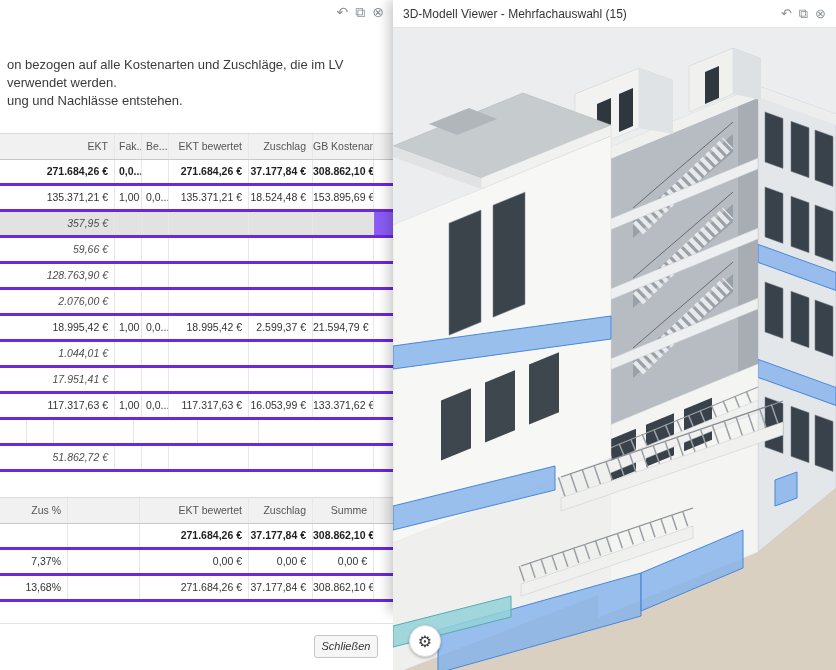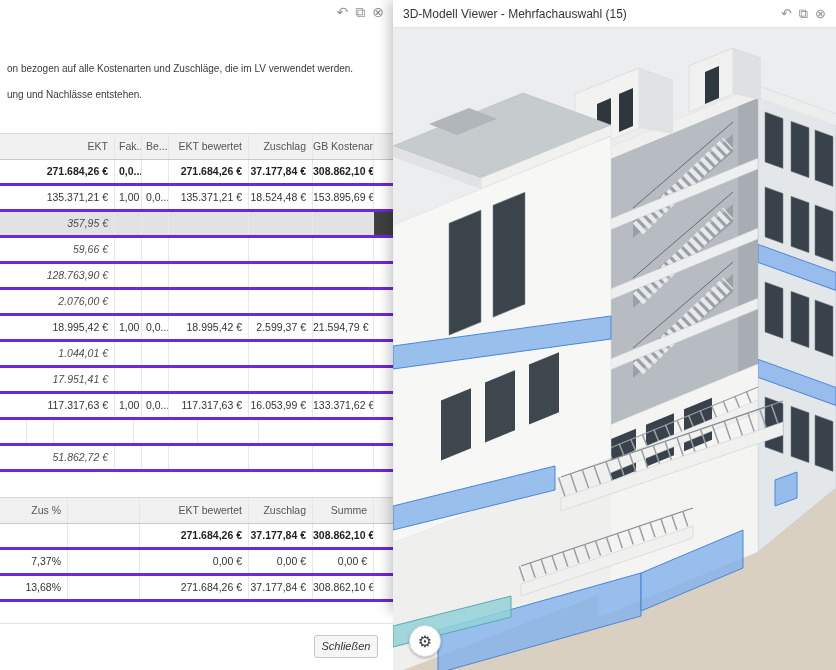--- a/index.html
+++ b/index.html
@@ -3,34 +3,34 @@
 <meta charset="utf-8">
 <style>
   html,body{margin:0;padding:0;}
   body{width:836px;height:670px;position:relative;overflow:hidden;background:#fff;
        font-family:"Liberation Sans",sans-serif;-webkit-font-smoothing:antialiased;}
   .abs{position:absolute;}
   
   .lp{left:0;top:0;width:393px;height:670px;background:#fff;}
   .win-icons{top:3px;right:9px;display:flex;gap:7px;color:#8b9197;font-size:14px;line-height:18px;}
   .win-icons span{cursor:default;}
-  .intro{left:7px;top:56px;width:384px;font-size:10px;line-height:26px;color:#3b3b3b;}
+  .intro{left:7px;top:56px;width:384px;font-size:13px;line-height:18px;color:#3b3b3b;}
   .tbl{left:0;width:402px;}
   .t1{top:133px;}
   .t2{top:497px;}
   .tr{display:flex;border-bottom:3px solid #6d28d9;background:#fff;}
   .td{height:23px;line-height:22px;border-right:1px solid #e7e7e7;box-sizing:border-box;
       font-size:10.5px;color:#333;white-space:nowrap;overflow:hidden;}
   .th-row{background:#f1f1f1;border-top:1px solid #dadada;border-bottom:1px solid #c9c9c9;}
   .th-row .td{height:25px;line-height:24px;color:#555;}
   .r{text-align:right;padding-right:6px;}
   .l{padding-left:4px;}
   .bold .td{font-weight:700;color:#1f1f1f;}
   .it .td{font-style:italic;color:#4c4c4c;}
-  .hl{background:#404040;}
+  .hl{background:#8b5cf6;}
   .hl .td{background:#e2e2e2;}
   .c0{width:115px}.c1{width:27px}.c2{width:27px}.c3{width:80px}.c4{width:64px}.c5{width:61px}
   .s0{width:68px}.s1{width:72px}.s2{width:109px}.s3{width:64px}.s4{width:61px}
   .more{left:0;top:462px;width:110px;text-align:right;font-size:11px;color:#555;}
   .divider{left:0;top:623px;width:393px;height:1px;background:#e3e3e3;}
   .close-btn{left:314px;top:635px;width:64px;height:23px;box-sizing:border-box;
       background:#f6f6f6;border:1px solid #c6c6c6;border-radius:3px;color:#333;
       font-size:11px;text-align:center;line-height:21px;cursor:default;font-style:italic;}
   
   .rp{left:393px;top:0;width:443px;height:612px;background:#fff;box-shadow:-4px 0 12px rgba(0,0,0,.22);}

